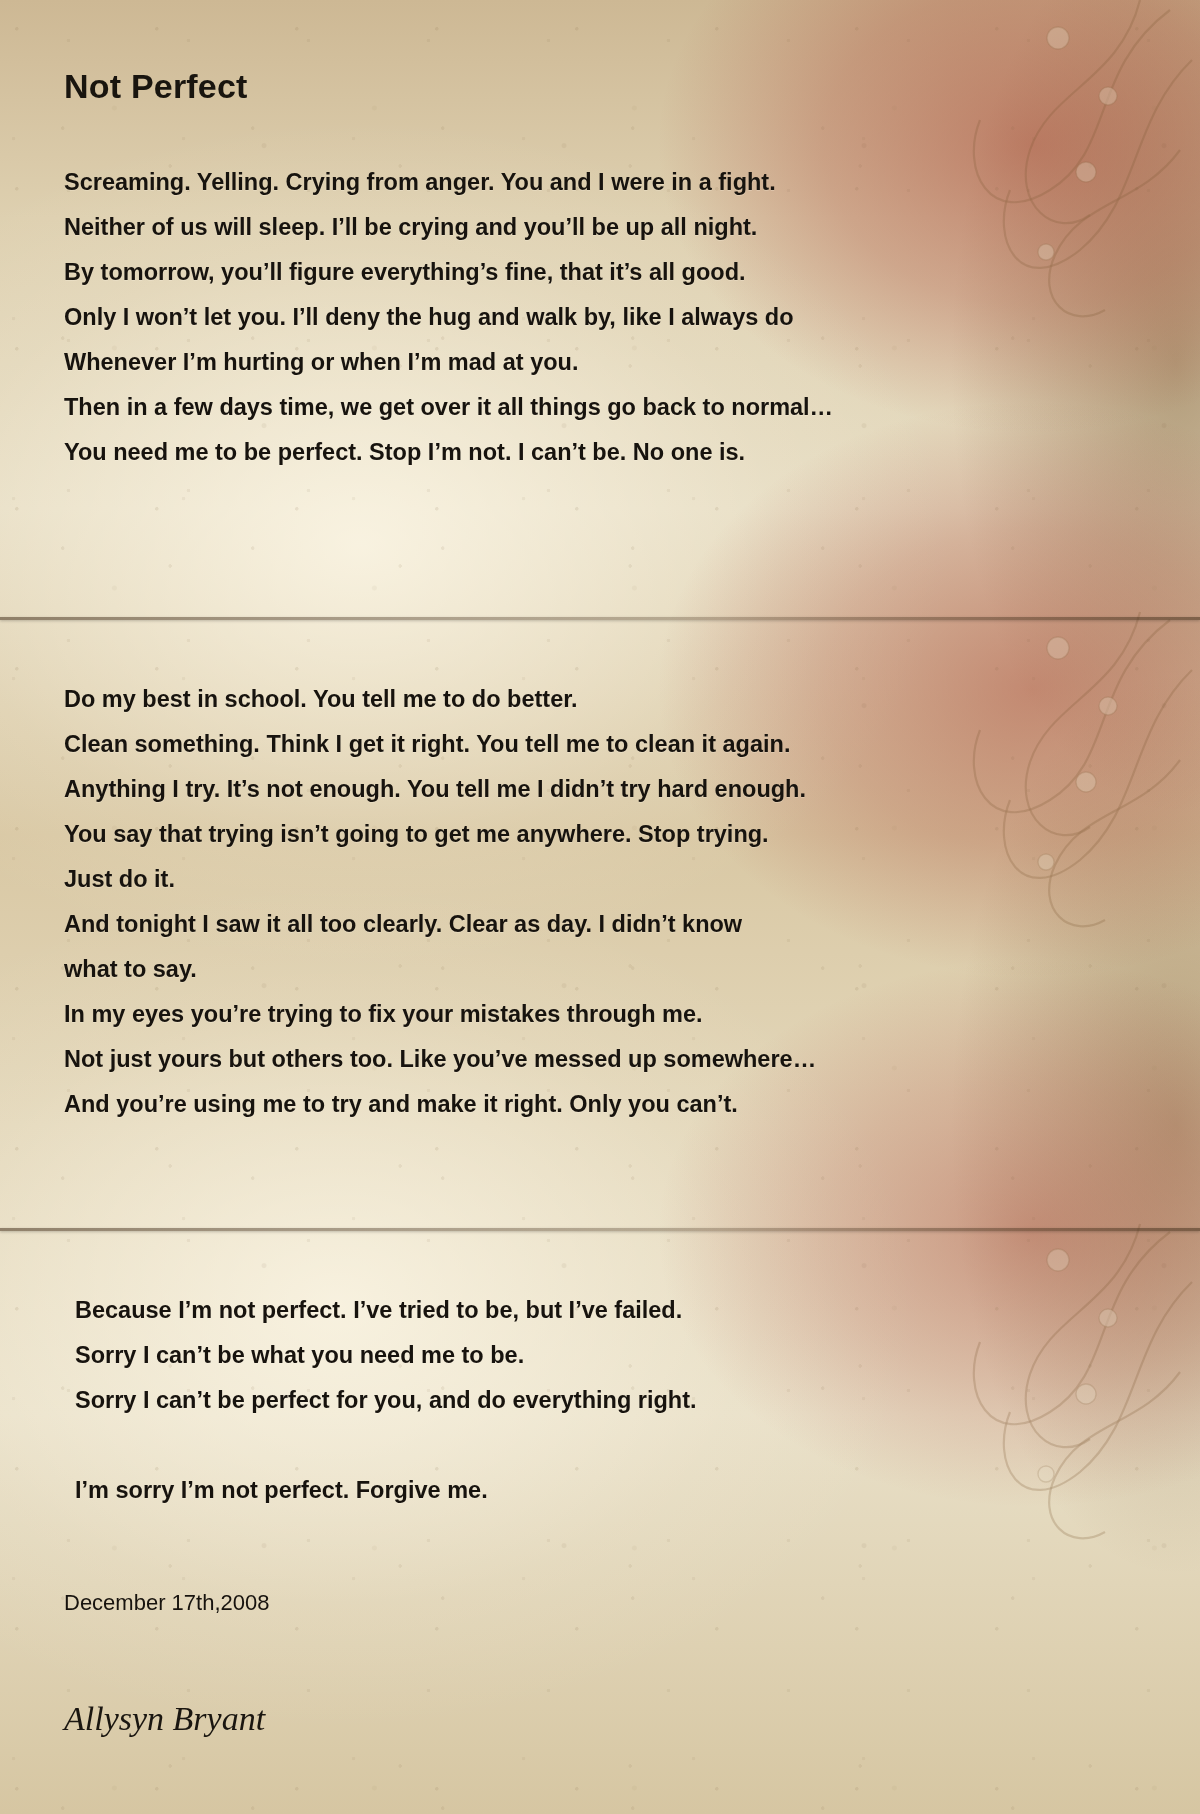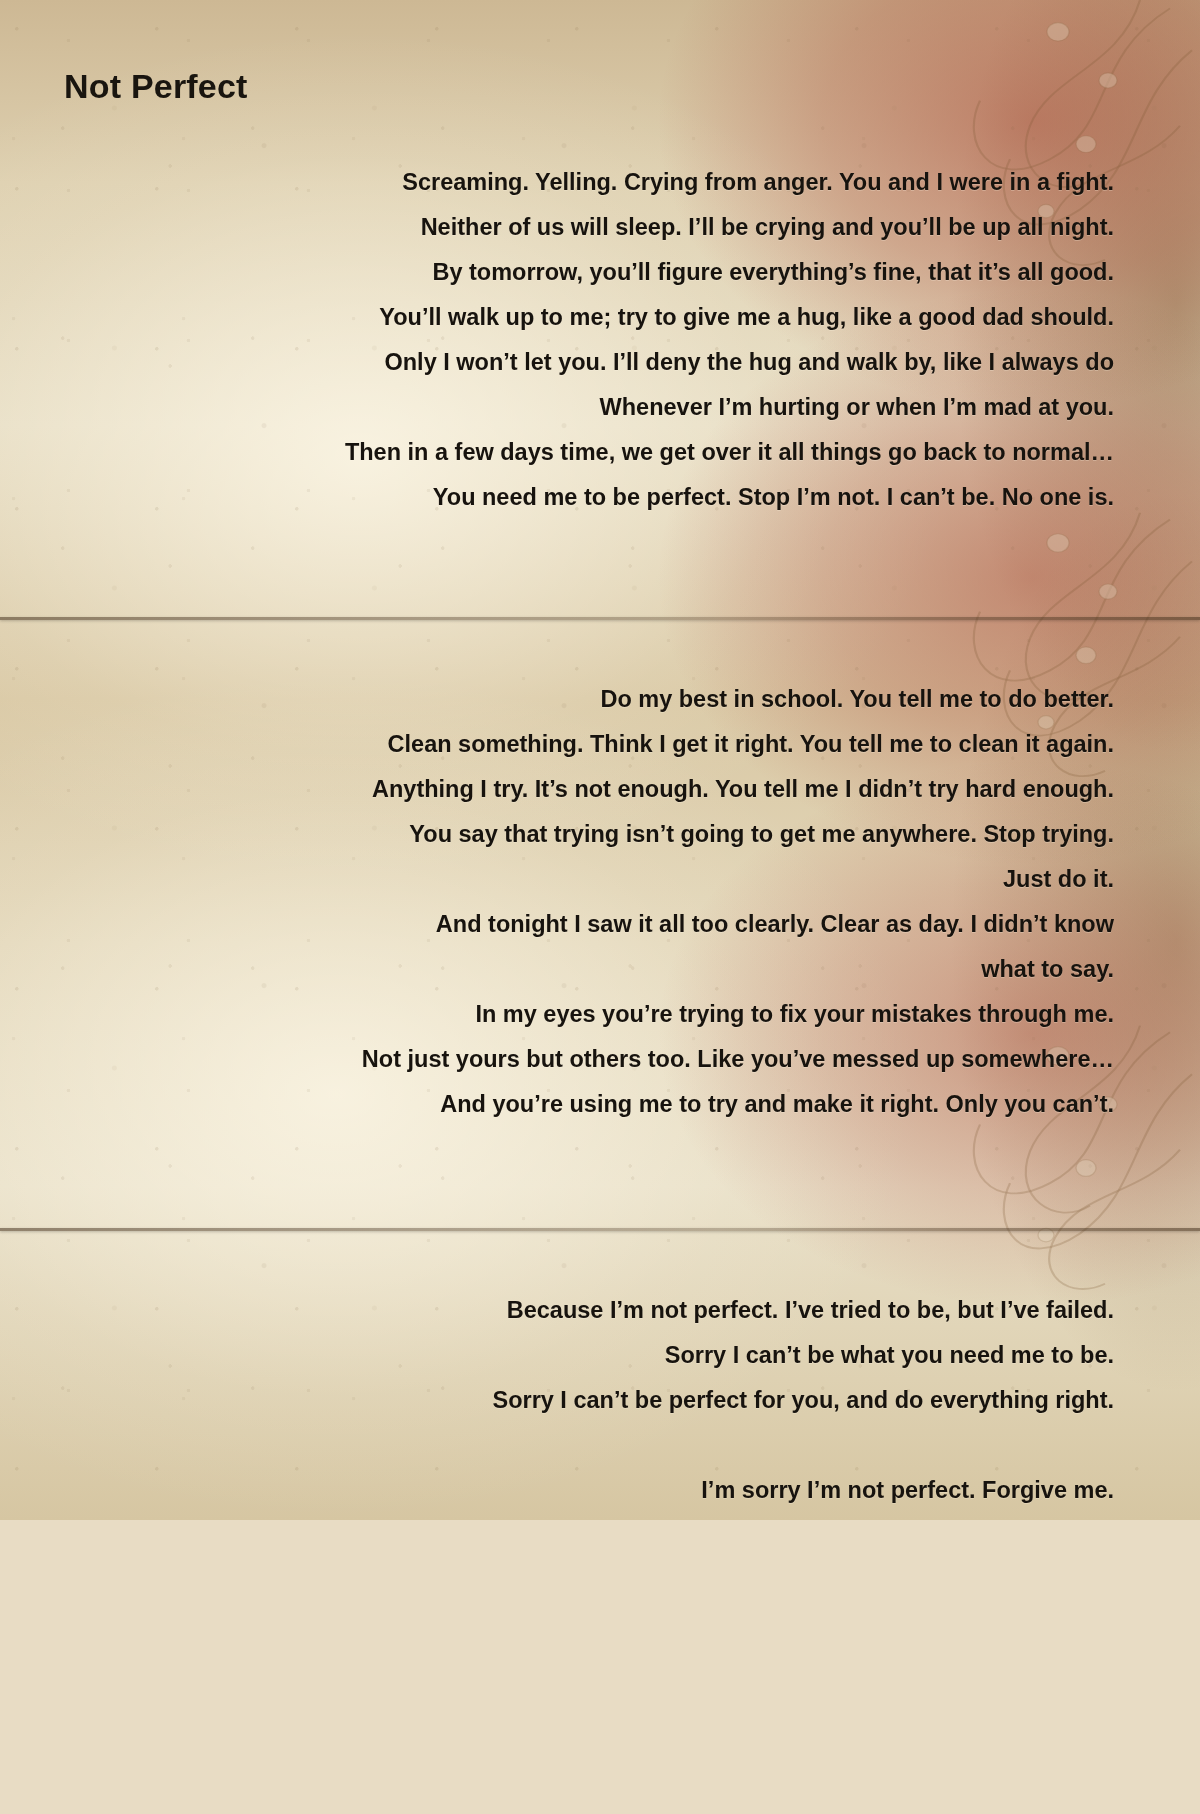--- a/index.html
+++ b/index.html
@@ -10,34 +10,33 @@
   body {
     width: 1200px;
     height: 1814px;
     font-family: "Liberation Sans", sans-serif;
     overflow: hidden;
   }
 
   #page {
     position: relative;
     width: 1200px;
-    height: 1520px;
+    height: 1814px;
     overflow: hidden;
     
     background-color: #d9c9a8;
     background-image:
       radial-gradient(ellipse 520px 400px at 86% 8%, rgba(167,66,50,0.55) 0%, rgba(167,66,50,0.30) 40%, rgba(167,66,50,0) 72%),
       radial-gradient(ellipse 520px 400px at 86% 38%, rgba(167,66,50,0.50) 0%, rgba(167,66,50,0.26) 40%, rgba(167,66,50,0) 72%),
       radial-gradient(ellipse 520px 380px at 86% 68%, rgba(167,66,50,0.45) 0%, rgba(167,66,50,0.22) 40%, rgba(167,66,50,0) 72%),
       radial-gradient(ellipse 300px 600px at 98% 20%, rgba(120,85,45,0.45) 0%, rgba(120,85,45,0) 75%),
       radial-gradient(ellipse 300px 600px at 98% 62%, rgba(120,85,45,0.40) 0%, rgba(120,85,45,0) 75%),
       radial-gradient(ellipse 700px 500px at 30% 30%, rgba(255,250,235,0.75) 0%, rgba(255,250,235,0.12) 60%, rgba(255,250,235,0) 85%),
       radial-gradient(ellipse 700px 500px at 28% 72%, rgba(255,250,235,0.70) 0%, rgba(255,250,235,0.10) 60%, rgba(255,250,235,0) 85%),
       linear-gradient(180deg, #cdb894 0%, #ded0b0 12%, #e6dcc2 28%, #d9c8a4 46%, #e3d7ba 62%, #e9e0c8 78%, #d6c6a2 100%);
-    text-align: right;
   }
 
   
   #grain {
     position: absolute;
     inset: 0;
     pointer-events: none;
     opacity: .33;
     background-image:
       radial-gradient(circle at 12% 18%, rgba(120,95,60,.35) 0 1.5px, rgba(0,0,0,0) 2px),
@@ -162,21 +161,20 @@
 
   <div class="seam" id="seam-1"></div>
   <div class="seam" id="seam-2"></div>
 
   <h1 id="title">Not Perfect</h1>
 
   <div class="stanza" id="stanza-1">
     <div class="line">Screaming. Yelling. Crying from anger. You and I were in a fight.</div>
     <div class="line">Neither of us will sleep. I’ll be crying and you’ll be up all night.</div>
     <div class="line">By tomorrow, you’ll figure everything’s fine, that it’s all good.</div>
-    <div class="line">You’ll walk up to me; try to give me a hug, like a good dad should.</div>
     <div class="line">Only I won’t let you. I’ll deny the hug and walk by, like I always do</div>
     <div class="line">Whenever I’m hurting or when I’m mad at you.</div>
     <div class="line">Then in a few days time, we get over it all things go back to normal…</div>
     <div class="line">You need me to be perfect. Stop I’m not. I can’t be. No one is.</div>
   </div>
 
   <div class="stanza" id="stanza-2">
     <div class="line">Do my best in school. You tell me to do better.</div>
     <div class="line">Clean something. Think I get it right. You tell me to clean it again.</div>
     <div class="line">Anything I try. It’s not enough. You tell me I didn’t try hard enough.</div>

